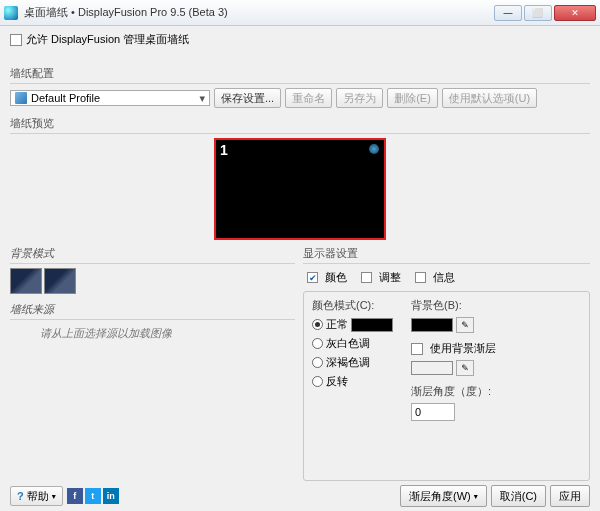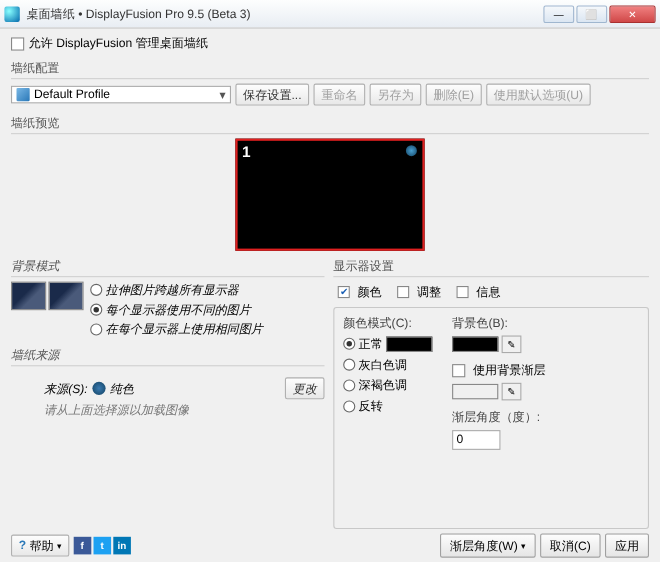--- a/index.html
+++ b/index.html
@@ -9,21 +9,21 @@
 .titlebar { height: 26px; background: linear-gradient(#fdfefe, #e8edf3); display: flex; align-items: center; padding: 0 4px; border-bottom: 1px solid #c8c8c8; }
 .titlebar .icon { width: 14px; height: 14px; background: radial-gradient(circle at 30% 30%, #8ff, #06a); border-radius: 2px; margin-right: 6px; }
 .titlebar .title { flex: 1; color: #333; font-size: 11px; }
 .winbtns { display: flex; gap: 2px; }
 .winbtn { width: 28px; height: 16px; background: linear-gradient(#f5f8fb,#dbe6f2); border: 1px solid #9fb6cf; border-radius: 2px; font-size: 9px; display: flex; align-items: center; justify-content: center; }
 .winbtn.close { background: linear-gradient(#f08080,#d04848); border-color:#a83030; color:#fff; width:42px; }
 
 
 .content { padding: 6px 10px 4px; height: 485px; display:flex; flex-direction:column; }
 
-.chk-row { display:flex; align-items:center; margin-bottom:5px; }
+.chk-row { display:flex; align-items:center; margin-bottom:17px; }
 .chk { width:12px; height:12px; border:1px solid #888; margin-right:4px; background:#fff; }
 .chk.on::after { content:"✔"; font-size:9px; color:#1a5fb4; position:relative; top:-2px; left:1px;}
 
 .section-label { color:#555; font-size:11px; margin: 2px 0; }
 .hr { border-top:1px solid #d0d0d0; margin-bottom:4px; }
 
 .profile-row { display:flex; gap:4px; align-items:center; margin-bottom:6px; }
 .combo { flex:0 0 200px; height:16px; border:1px solid #aaa; background:#fff; display:flex; align-items:center; padding:0 4px; font-size:11px; position:relative; }
 .combo::after { content:"▾"; position:absolute; right:4px; color:#555; }
 .combo .cicon { width:12px;height:12px; background:linear-gradient(135deg,#7ab8e6,#2a78b8); margin-right:4px; border-radius:1px; }
@@ -116,45 +116,24 @@
 
   <div class="lower">
     <div class="left">
       <div class="section-label">背景模式</div>
       <div class="hr"></div>
       <div class="bg-mode-row">
         <div class="thumbs">
           <div class="thumb"></div>
           <div class="thumb"></div>
         </div>
-        <div class="radio-list">
-          <div class="radio-item">
-              <div class="radio"></div>
-              <span>拉伸图片跨越所有显示器</span>
-            </div>
-          <div class="radio-item">
-              <div class="radio on"></div>
-              <span>每个显示器使用不同的图片</span>
-            </div>
-          <div class="radio-item">
-              <div class="radio"></div>
-              <span>在每个显示器上使用相同图片</span>
-            </div>
-        </div>
       </div>
 
       <div class="section-label" style="margin-top:8px;">墙纸来源</div>
       <div class="hr"></div>
-      <div class="src-row">
-        <span>来源(S):</span>
-        <div class="src-ico"></div>
-        <span>纯色</span>
-        <div style="flex:1"></div>
-        <div class="btn">更改</div>
-      </div>
       <div class="hint">请从上面选择源以加载图像</div>
     </div>
 
     <div class="right">
       <div class="section-label">显示器设置</div>
       <div class="hr"></div>
       <div class="tabs">
         <div class="tab">
             <div class="chk on"></div>
             <span>颜色</span>

